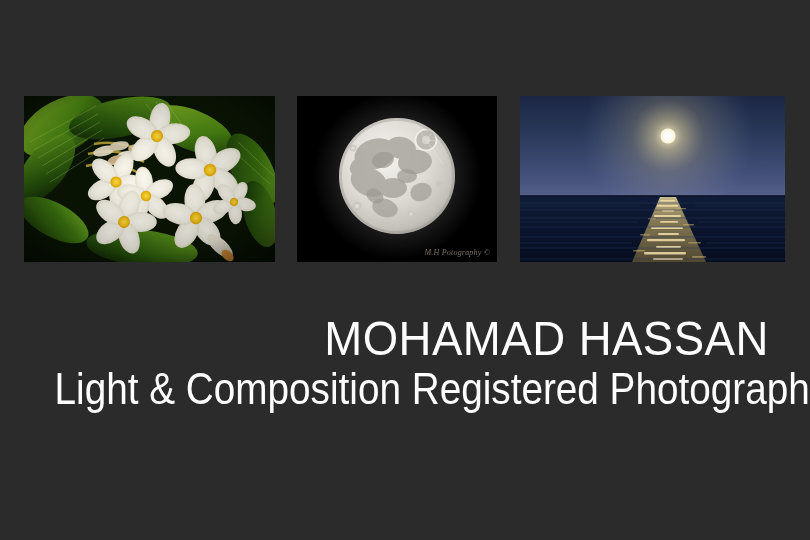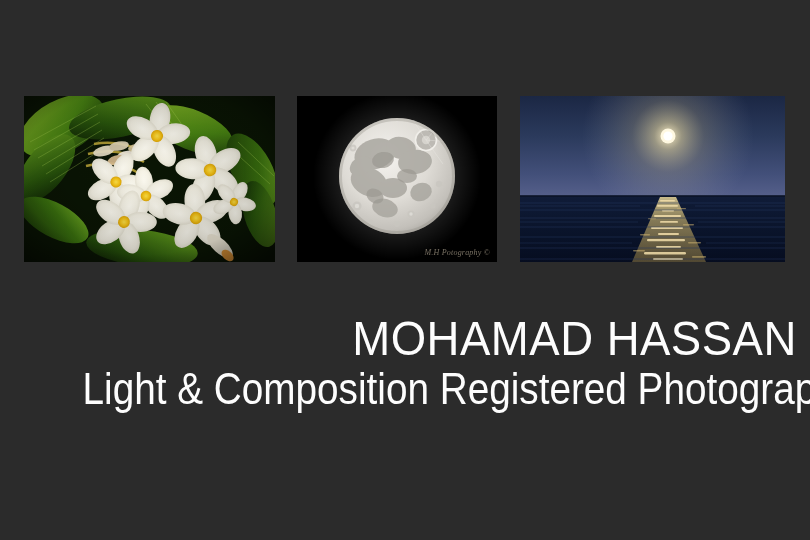--- a/index.html
+++ b/index.html
@@ -46,21 +46,20 @@
     opacity: 0.85;
     white-space: nowrap;
   }
 
   
   #title-block {
     position: absolute;
     left: 0;
     top: 312px;
     width: 780px;
-    padding-left: 28px;
   }
   #photographer-name {
     display: block;
     text-align: right;
     padding-right: 12px;
     color: #fdfdfd;
     font-family: "Liberation Sans Narrow", "Liberation Sans", sans-serif;
     font-size: 49px;
     line-height: 52px;
     font-weight: 400;

